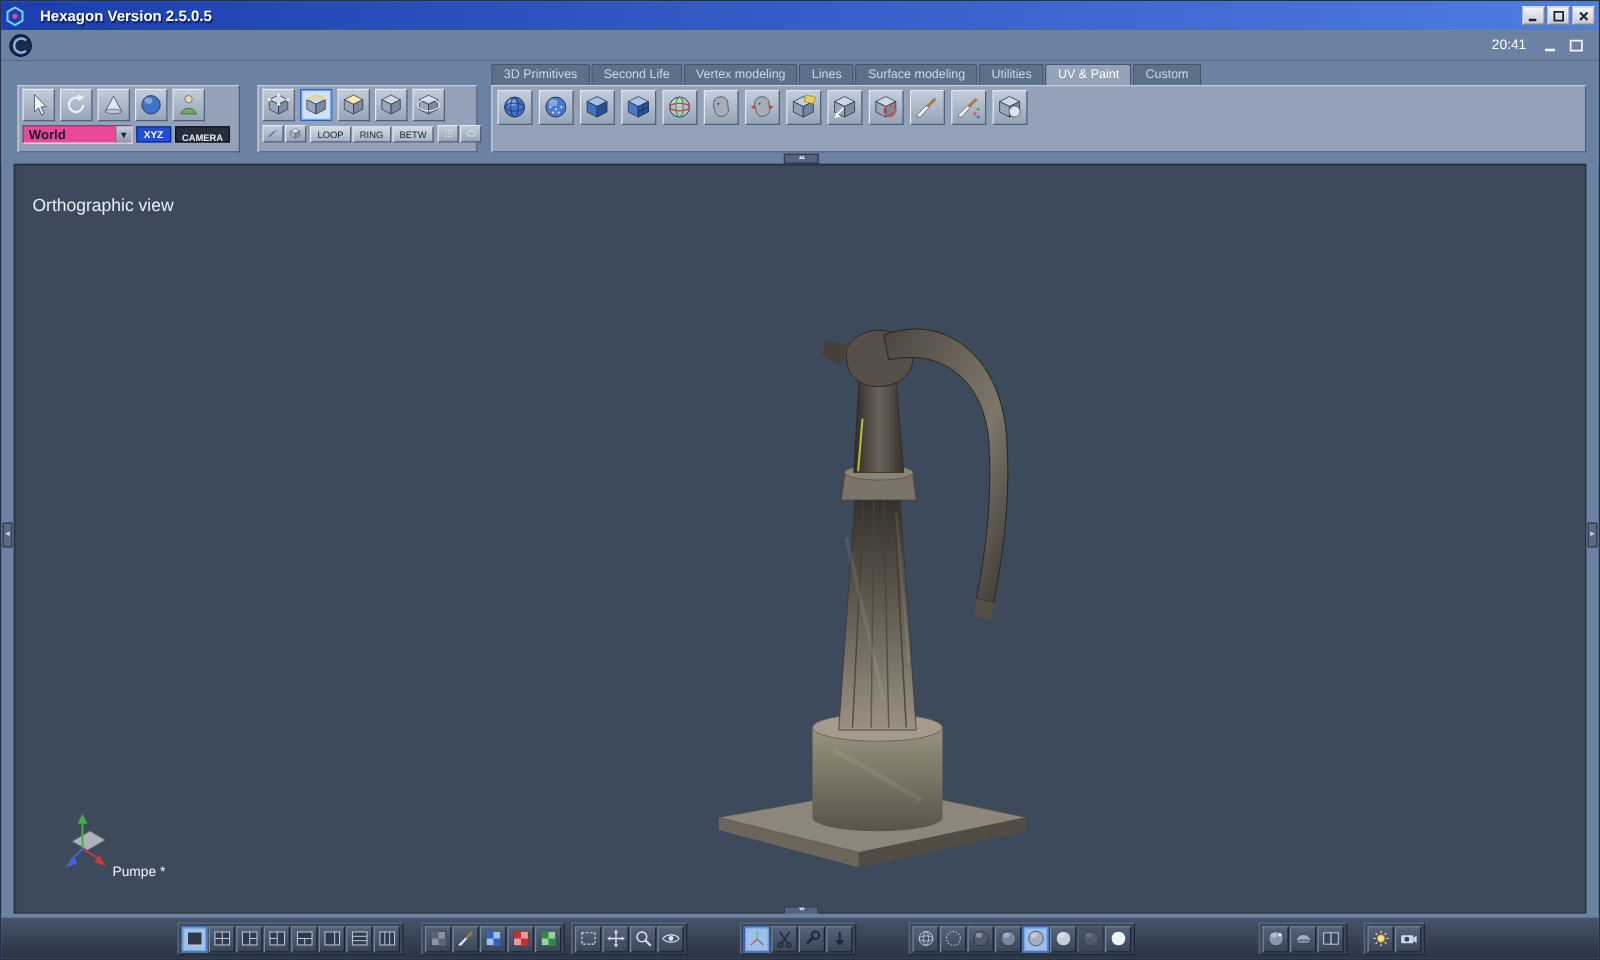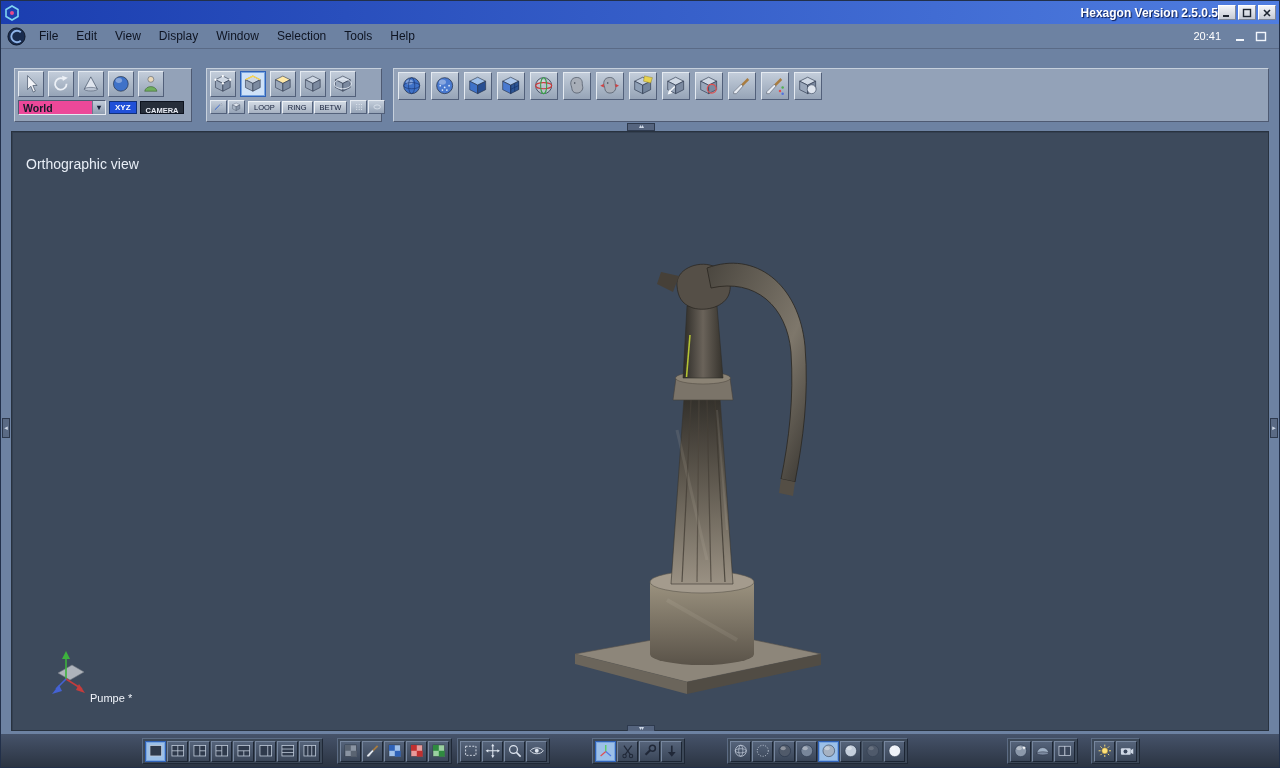--- a/index.html
+++ b/index.html
@@ -5,21 +5,21 @@
   *{margin:0;padding:0;box-sizing:border-box;}
   html,body{width:1280px;height:768px;overflow:hidden;}
   body{font-family:"Liberation Sans",sans-serif;background:var(--chrome,#6d82a2);}
   .app{position:relative;width:1280px;height:768px;background:var(--chrome,#6d82a2);border:1px solid #22304a;}
 
   
   .titlebar{position:absolute;left:0;top:0;right:0;height:23px;
     background:linear-gradient(90deg,var(--title-a,#1b3eb0),var(--title-b,#4f7de0));
     display:flex;align-items:center;padding:0 3px;}
   .app-icon{width:16px;height:16px;display:flex;}
-  .title-text{color:#fff;font-weight:bold;font-size:12px;margin-left:7px;flex:1;text-shadow:1px 1px 1px #0a1a50;text-align:right;}
+  .title-text{color:#fff;font-weight:bold;font-size:12px;margin-left:12px;flex:1;text-shadow:1px 1px 1px #0a1a50;}
   .win-btns{display:flex;gap:2px;}
   .wbtn{width:18px;height:15px;background:linear-gradient(#f2f4f8,#c6cbd6);border:1px solid #7d8596;
     border-top-color:#fff;border-left-color:#fff;display:flex;align-items:center;justify-content:center;padding:0;}
   .wbtn svg{width:10px;height:10px;}
 
   
   .menubar{position:absolute;top:23px;left:0;right:0;height:25px;background:var(--chrome,#6d82a2);
     border-bottom:1px solid #5a6a86;display:flex;align-items:center;padding:0 6px;}
   .logo{width:19px;height:19px;display:flex;margin-right:4px;}
   .menus{display:flex;}
@@ -120,47 +120,47 @@
     </span>
   </div>
 
   <div class="menubar">
     <span class="logo">
       <svg viewBox="0 0 20 20">
           <circle cx="10" cy="10" r="9" fill="#1a2c4e" stroke="#0c1526"></circle>
           <path d="M14.5,5.5 A6,6 0 1 0 14.5,14.5" fill="none" stroke="#8fb4e8" stroke-width="2"></path>
         </svg>
     </span>
-    <nav class="menus">
-        <span class="menu-item">File</span>
-        <span class="menu-item">Edit</span>
-        <span class="menu-item">View</span>
-        <span class="menu-item">Display</span>
-        <span class="menu-item">Window</span>
-        <span class="menu-item">Selection</span>
-        <span class="menu-item">Tools</span>
-        <span class="menu-item">Help</span>
-      </nav>
     <span class="clock">20:41</span>
     <span class="mdi-btns">
       <button class="mdibtn">
           <svg viewBox="0 0 12 11">
             <rect x="1" y="8" width="8" height="2" fill="#f2f6fc"></rect>
           </svg>
         </button>
       <button class="mdibtn">
           <svg viewBox="0 0 12 11">
             <rect x="1.5" y="1.5" width="9" height="8" fill="none" stroke="#f2f6fc" stroke-width="1.4"></rect>
           </svg>
         </button>
     </span>
   </div>
 
   <div class="toolzone">
 
+    <div class="tabs">
+        <div class="tab">3D Primitives</div>
+        <div class="tab">Second Life</div>
+        <div class="tab">Vertex modeling</div>
+        <div class="tab">Lines</div>
+        <div class="tab">Surface modeling</div>
+        <div class="tab">Utilities</div>
+        <div class="tab active">UV &amp; Paint</div>
+        <div class="tab">Custom</div>
+      </div>
 
     <div class="panel" id="left-panel">
       <div class="icons-row">
           <button class="tbtn">
             <svg viewBox="0 0 24 24" xmlns="http://www.w3.org/2000/svg">
               <polygon points="8,2 8,19 12,15 15,22 17.5,20.8 14.5,14 19.5,14" fill="#f2f4f8" stroke="#39465c" stroke-width="0.8"></polygon>
             </svg>
           </button>
           <button class="tbtn">
             <svg viewBox="0 0 24 24" xmlns="http://www.w3.org/2000/svg">

